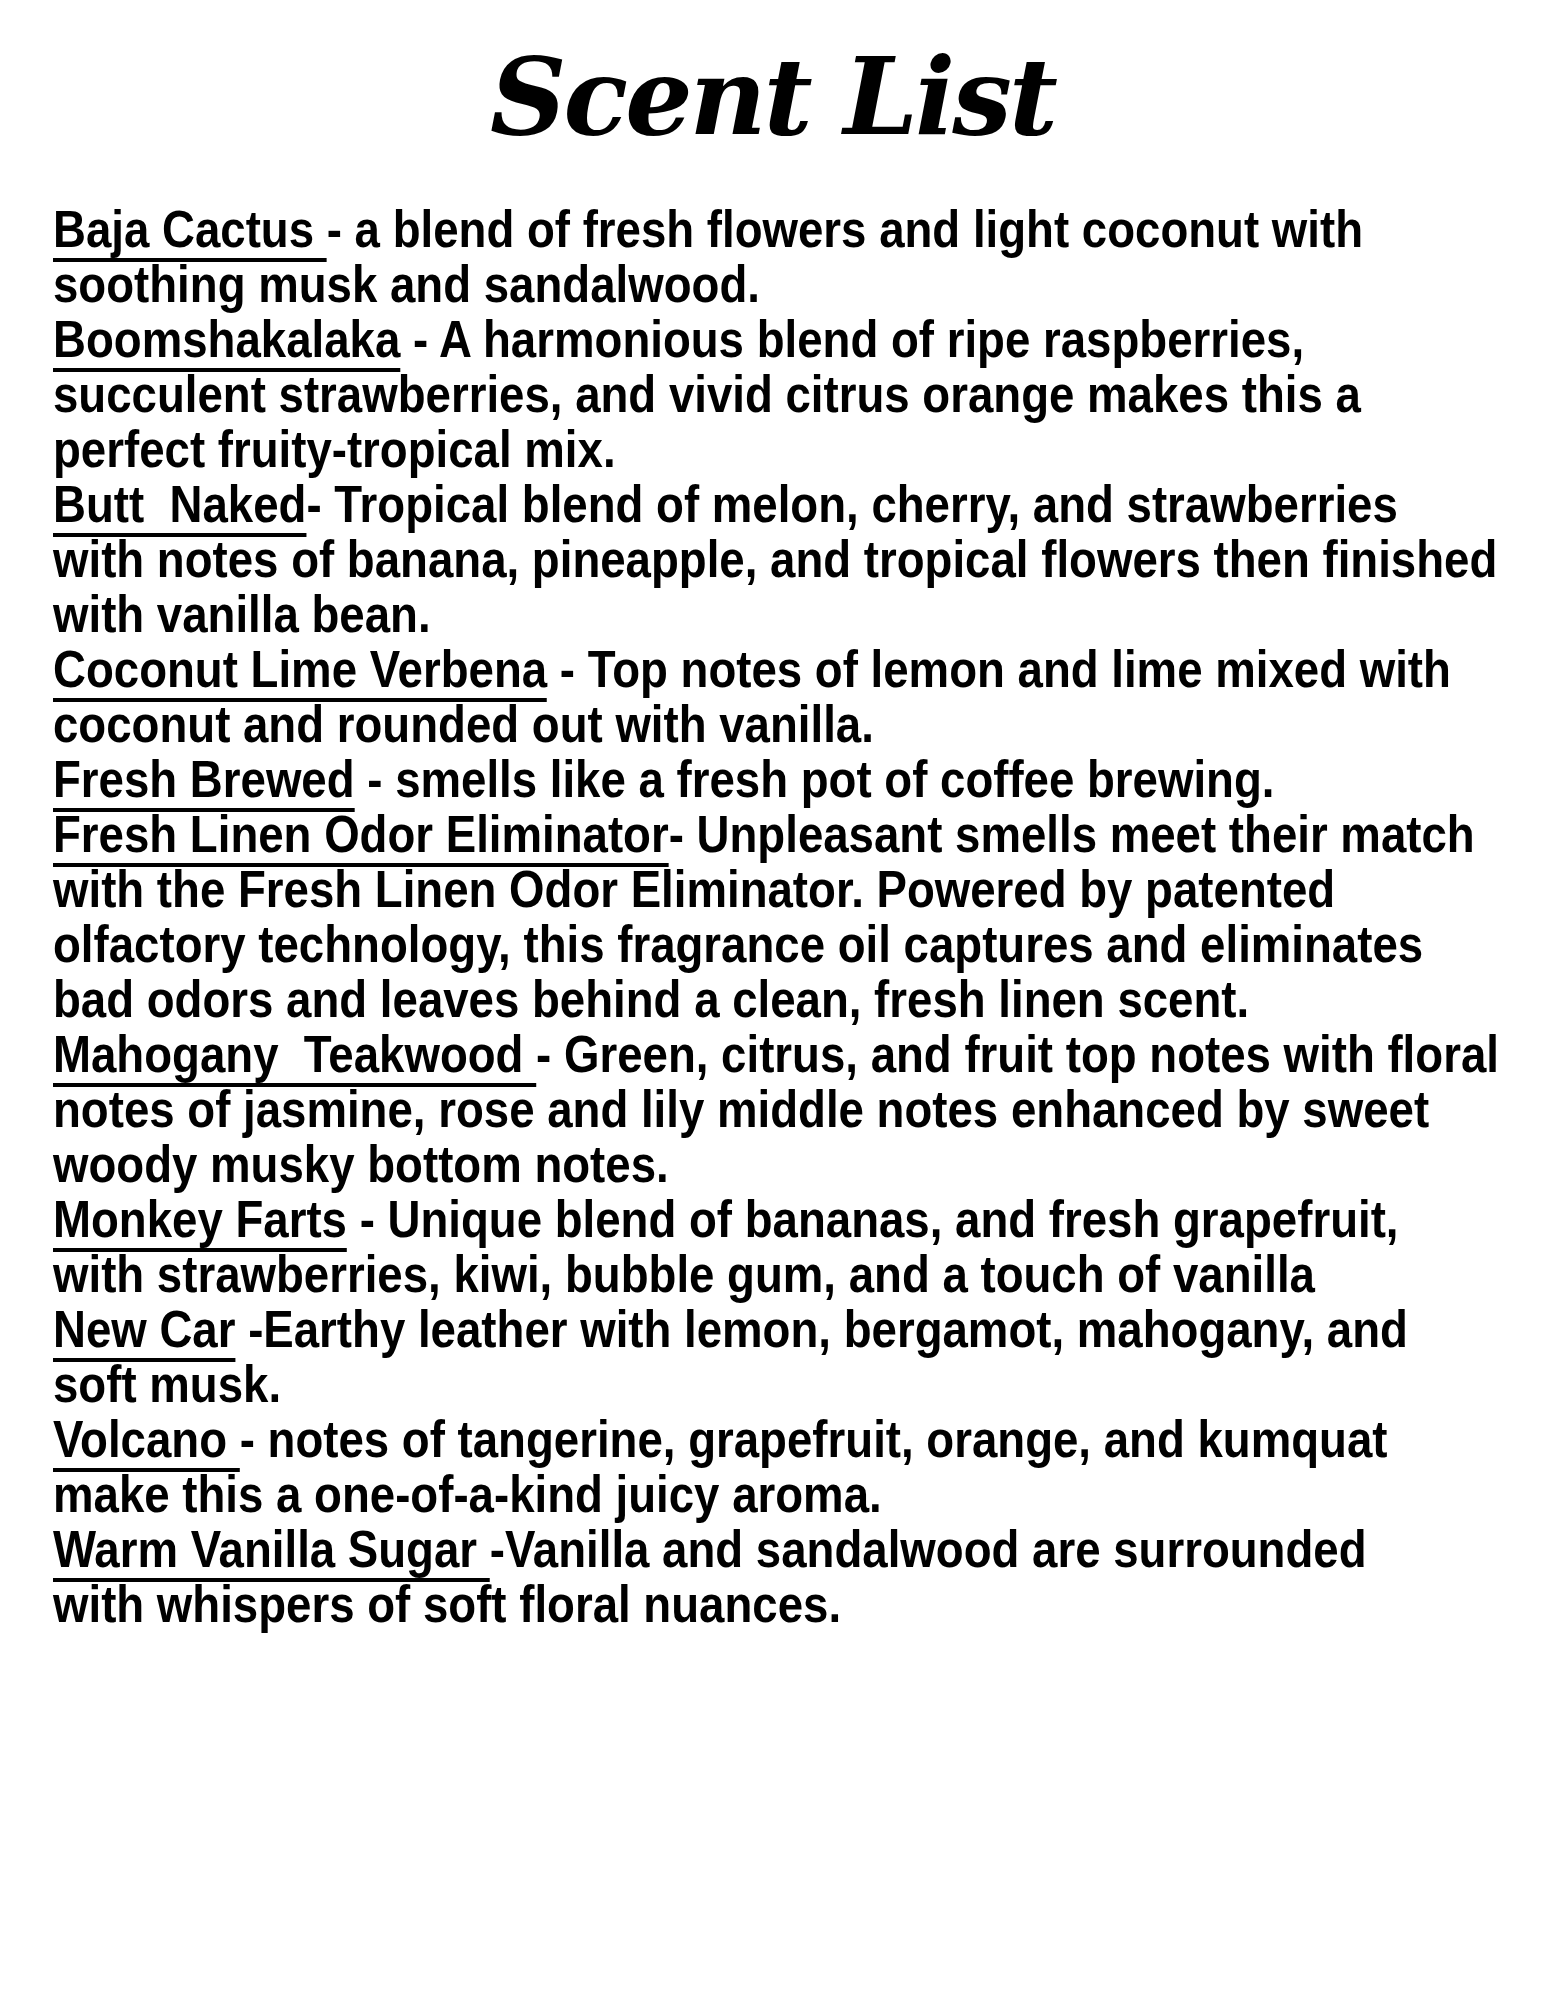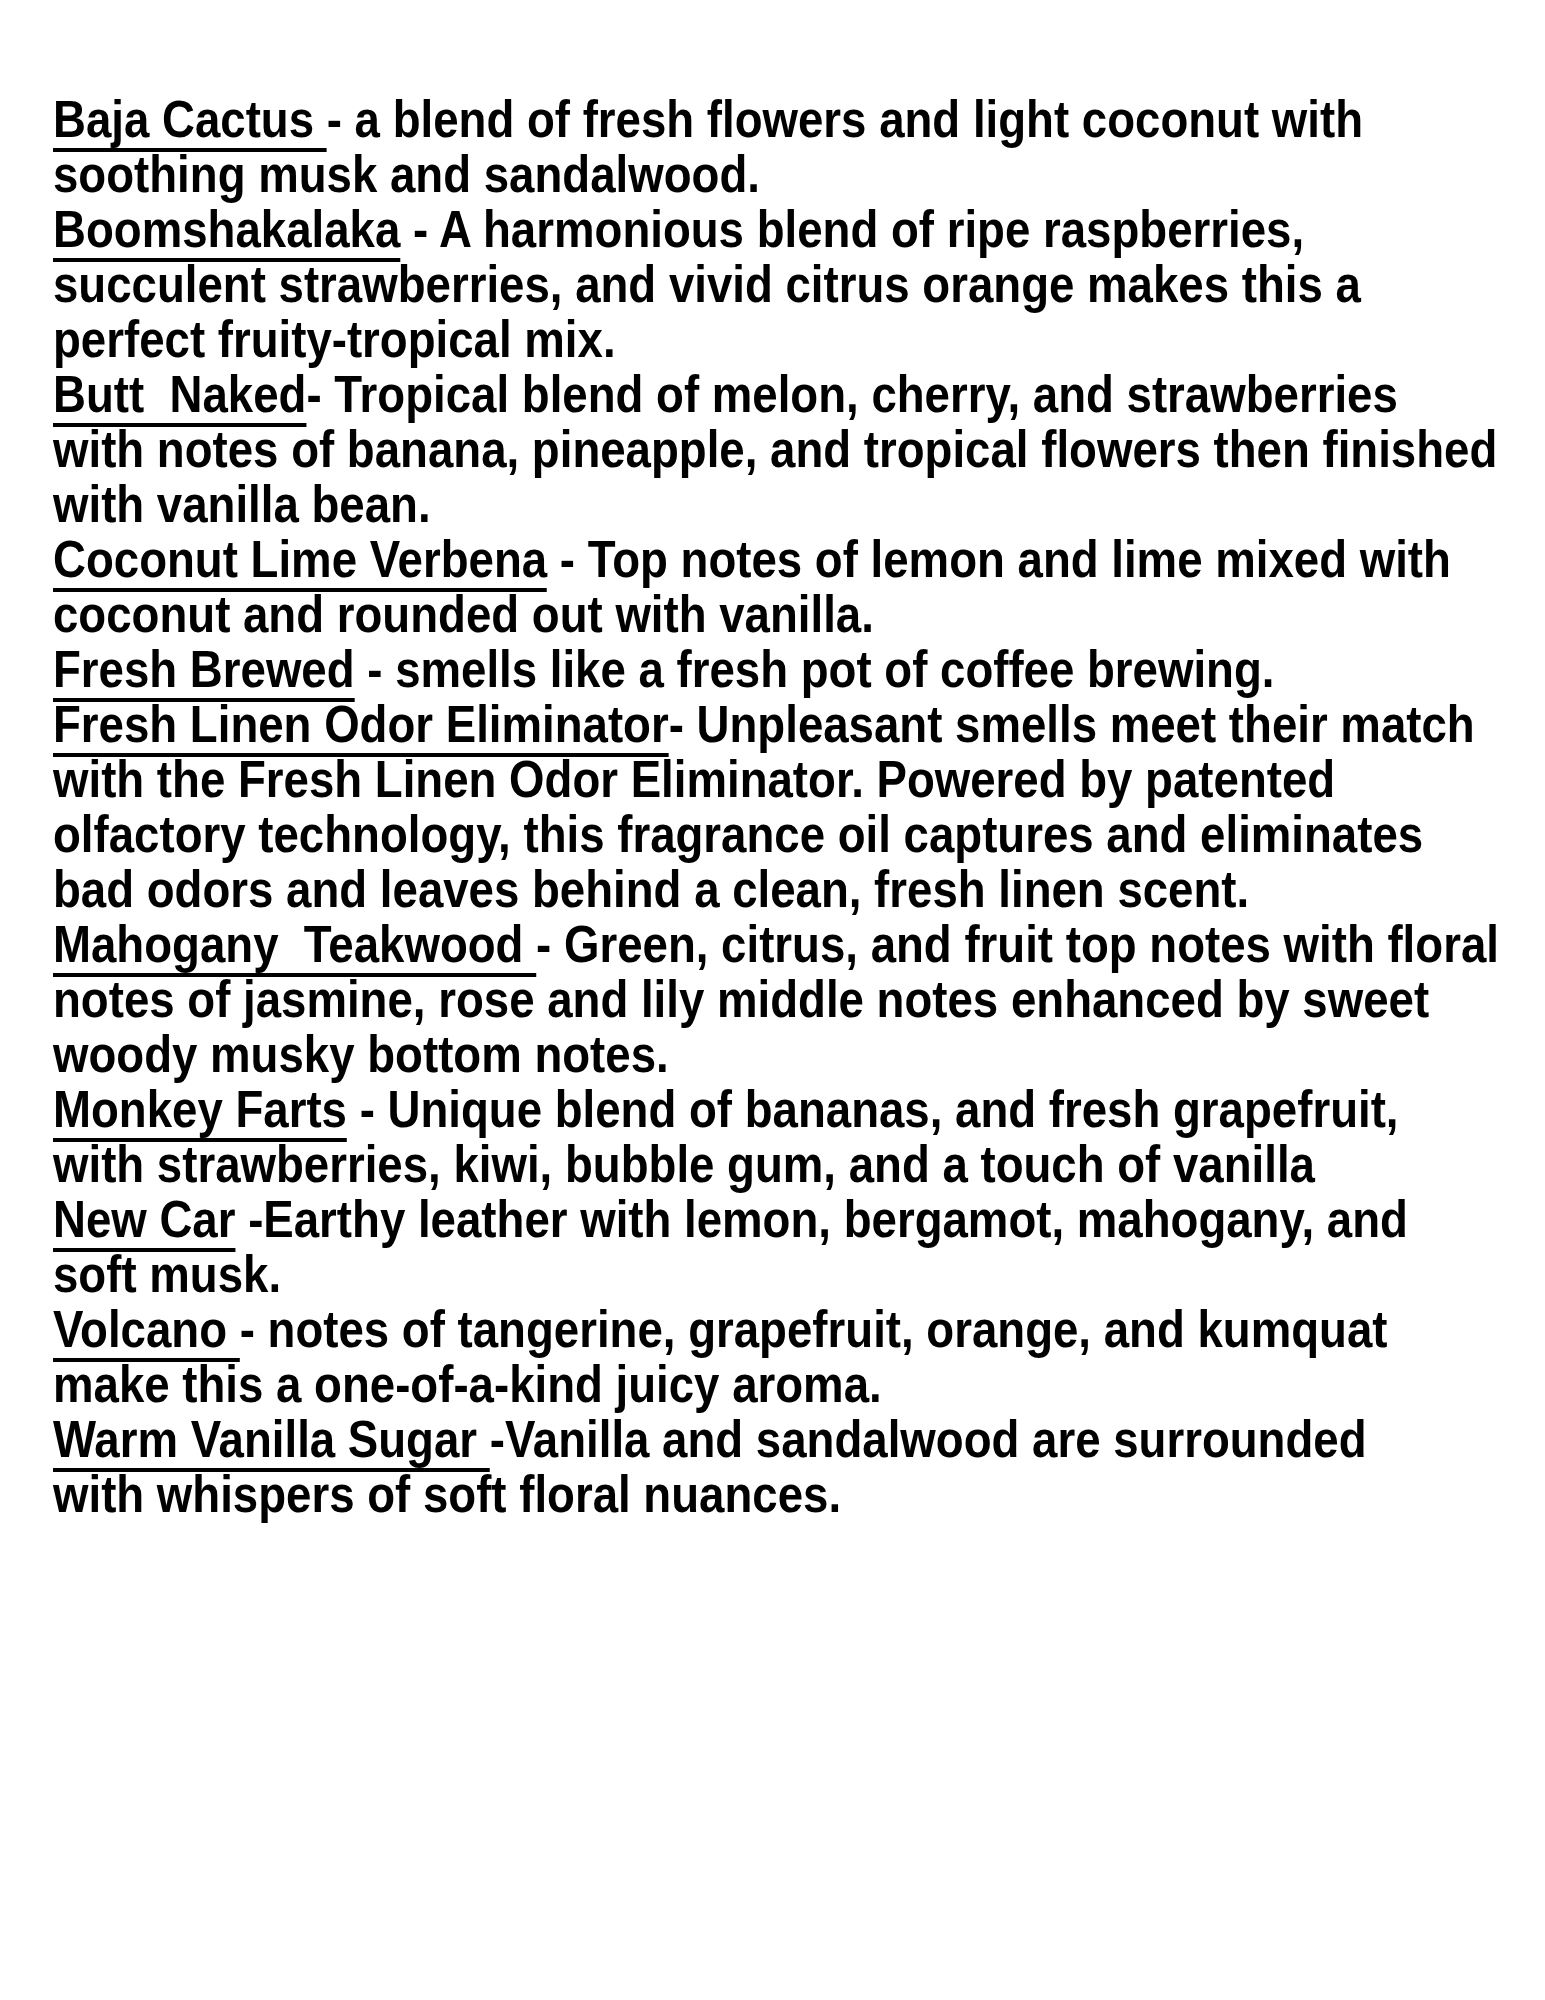--- a/index.html
+++ b/index.html
@@ -51,20 +51,21 @@
   .scent:nth-child(11) { max-width: 1560px; }
 
   .scent-name {
     border-bottom: 4px solid currentColor;
   }
 </style>
 </head>
 <body style="background: rgb(255, 255, 255);">
 
 <div class="page" style="background: rgb(255, 255, 255); color: rgb(0, 0, 0);">
+  <h1 class="title">Scent List</h1>
   <div class="scent-list">
       <p class="scent"><span class="scent-name">Baja Cactus </span><span class="scent-sep">- </span><span class="scent-desc">a blend of fresh flowers and light coconut with soothing musk and sandalwood.</span></p>
       <p class="scent"><span class="scent-name">Boomshakalaka</span><span class="scent-sep"> - </span><span class="scent-desc">A harmonious blend of ripe raspberries, succulent strawberries, and vivid citrus orange makes this a perfect fruity-tropical mix.</span></p>
       <p class="scent"><span class="scent-name">Butt  Naked</span><span class="scent-sep">- </span><span class="scent-desc">Tropical blend of melon, cherry, and strawberries with notes of banana, pineapple, and tropical flowers then finished with vanilla bean.</span></p>
       <p class="scent"><span class="scent-name">Coconut Lime Verbena</span><span class="scent-sep"> - </span><span class="scent-desc">Top notes of lemon and lime mixed with coconut and rounded out with vanilla.</span></p>
       <p class="scent"><span class="scent-name">Fresh Brewed</span><span class="scent-sep"> - </span><span class="scent-desc">smells like a fresh pot of coffee brewing.</span></p>
       <p class="scent"><span class="scent-name">Fresh Linen Odor Eliminator</span><span class="scent-sep">- </span><span class="scent-desc">Unpleasant smells meet their match with the Fresh Linen Odor Eliminator. Powered by patented olfactory technology, this fragrance oil captures and eliminates bad odors and leaves behind a clean, fresh linen scent.</span></p>
       <p class="scent"><span class="scent-name">Mahogany  Teakwood </span><span class="scent-sep">- </span><span class="scent-desc">Green, citrus, and fruit top notes with floral notes of jasmine, rose and lily middle notes enhanced by sweet woody musky bottom notes.</span></p>
       <p class="scent"><span class="scent-name">Monkey Farts</span><span class="scent-sep"> - </span><span class="scent-desc">Unique blend of bananas, and fresh grapefruit, with strawberries, kiwi, bubble gum, and a touch of vanilla</span></p>
       <p class="scent"><span class="scent-name">New Car</span><span class="scent-sep"> -</span><span class="scent-desc">Earthy leather with lemon, bergamot, mahogany, and soft musk.</span></p>

